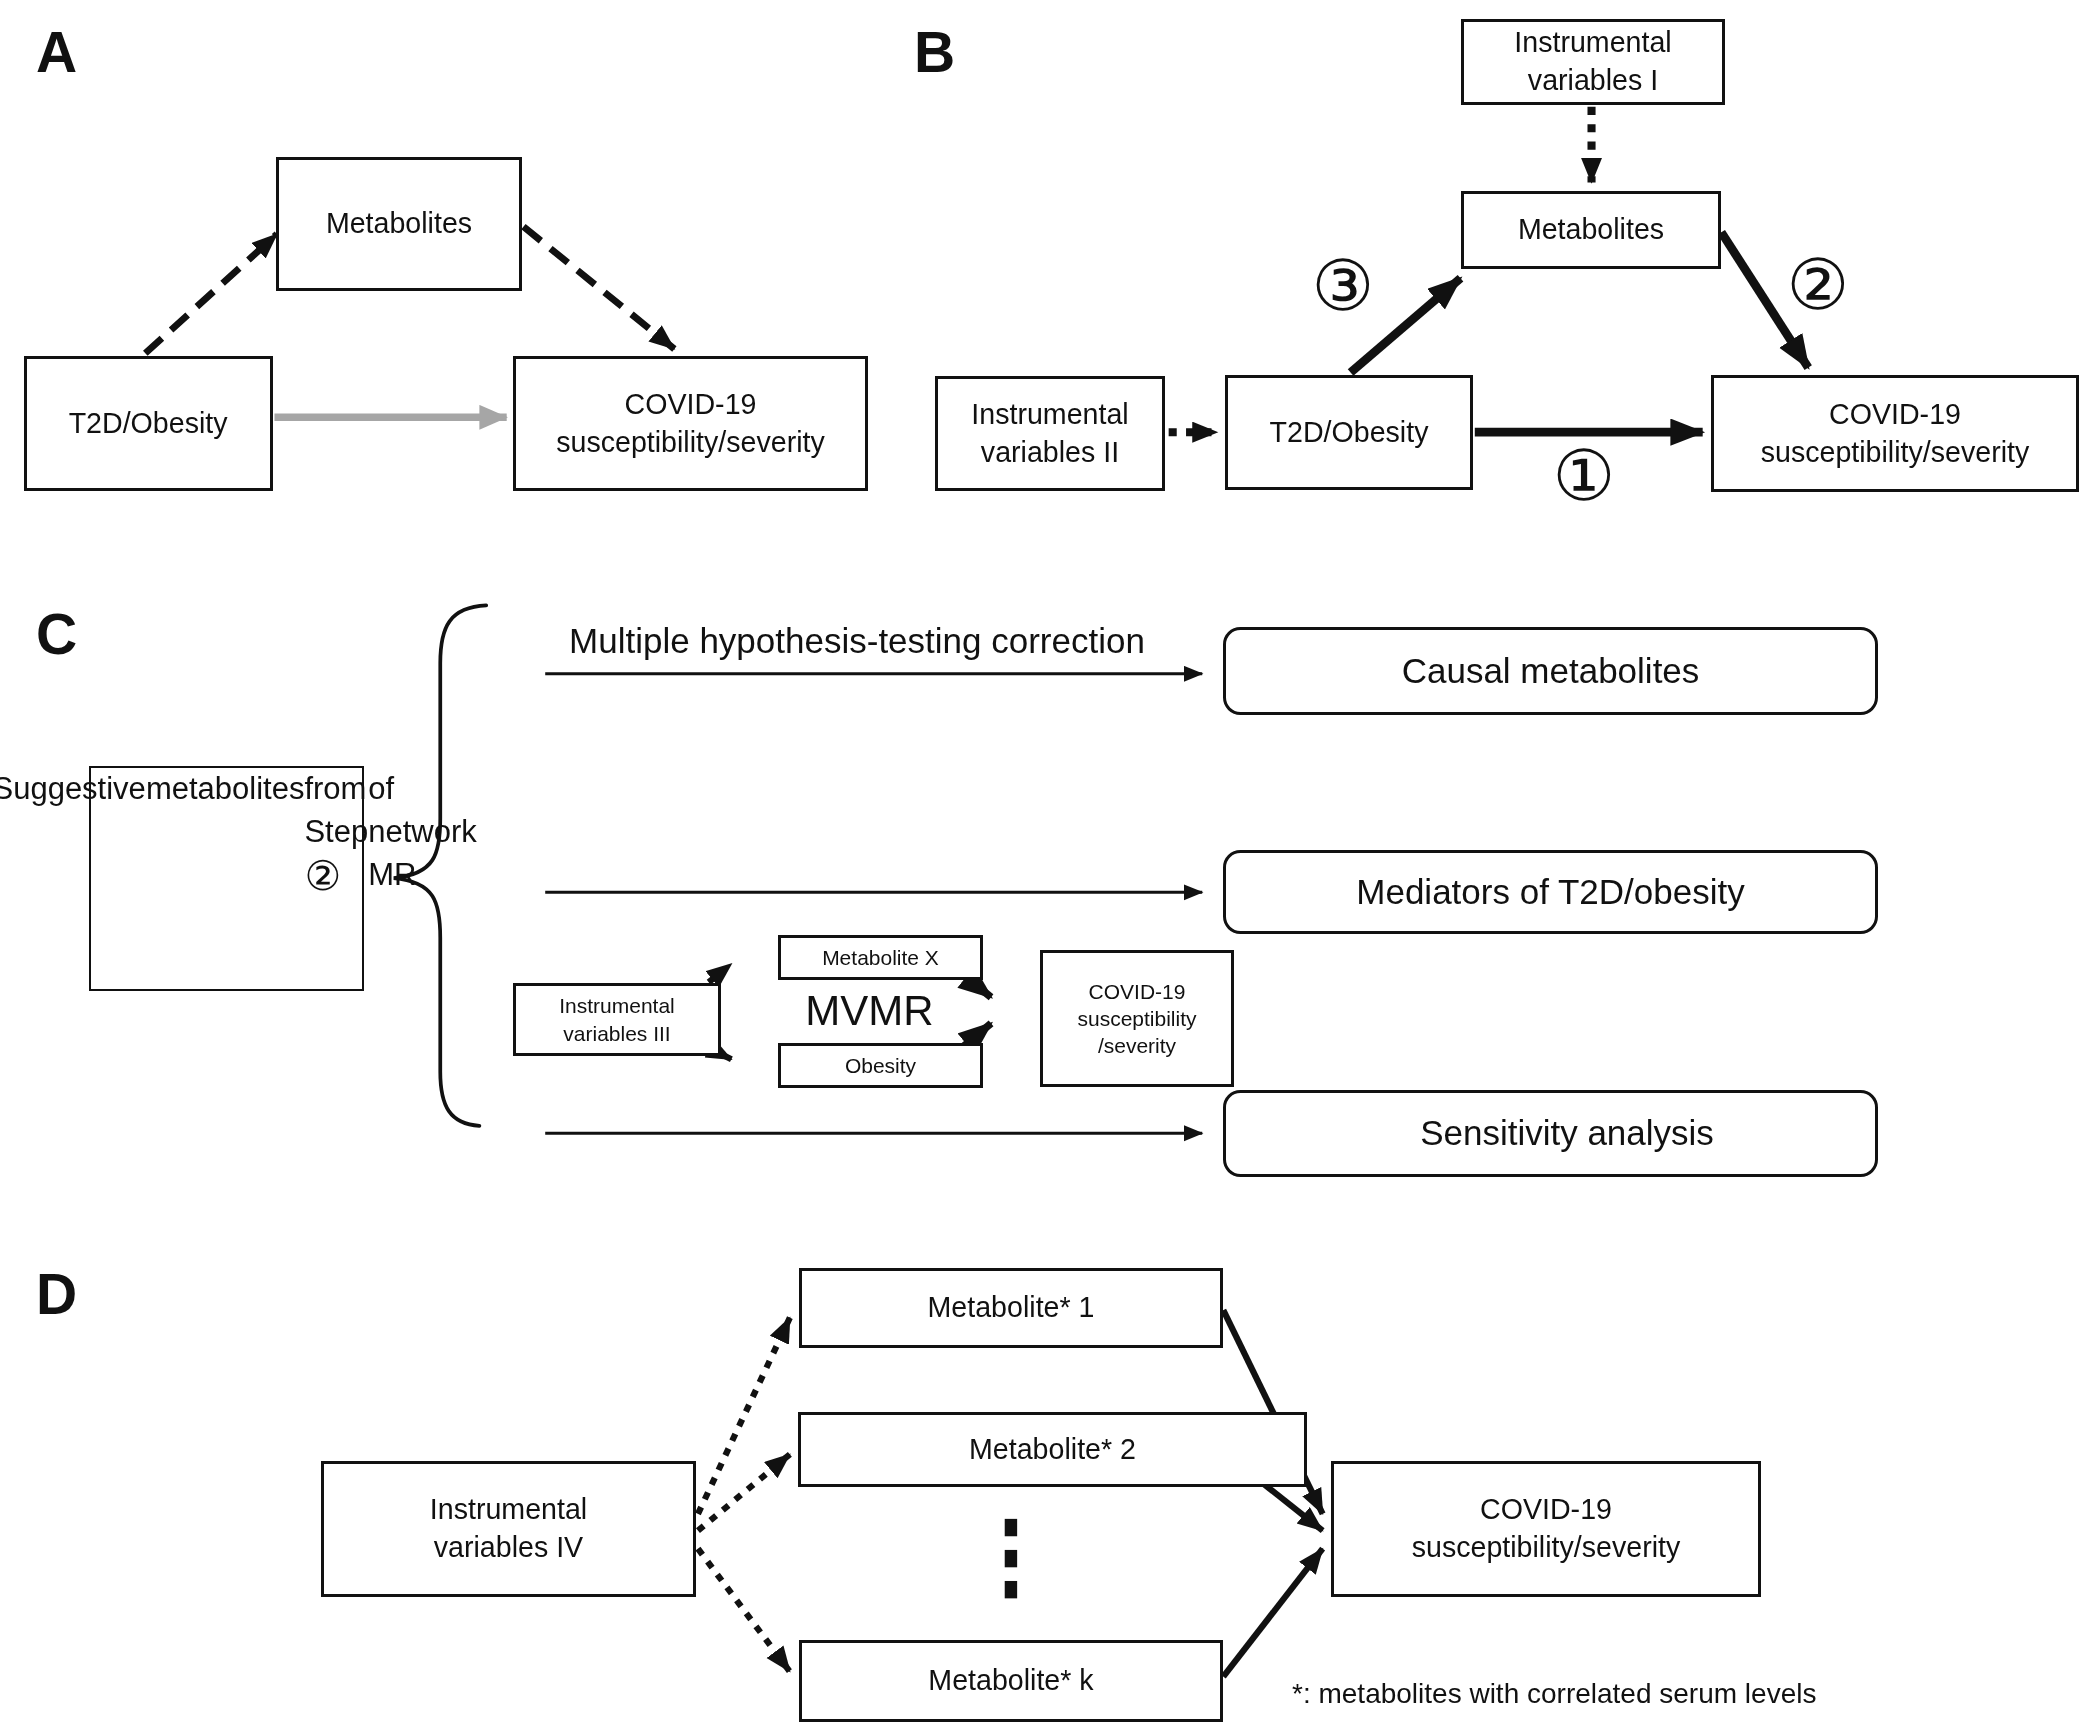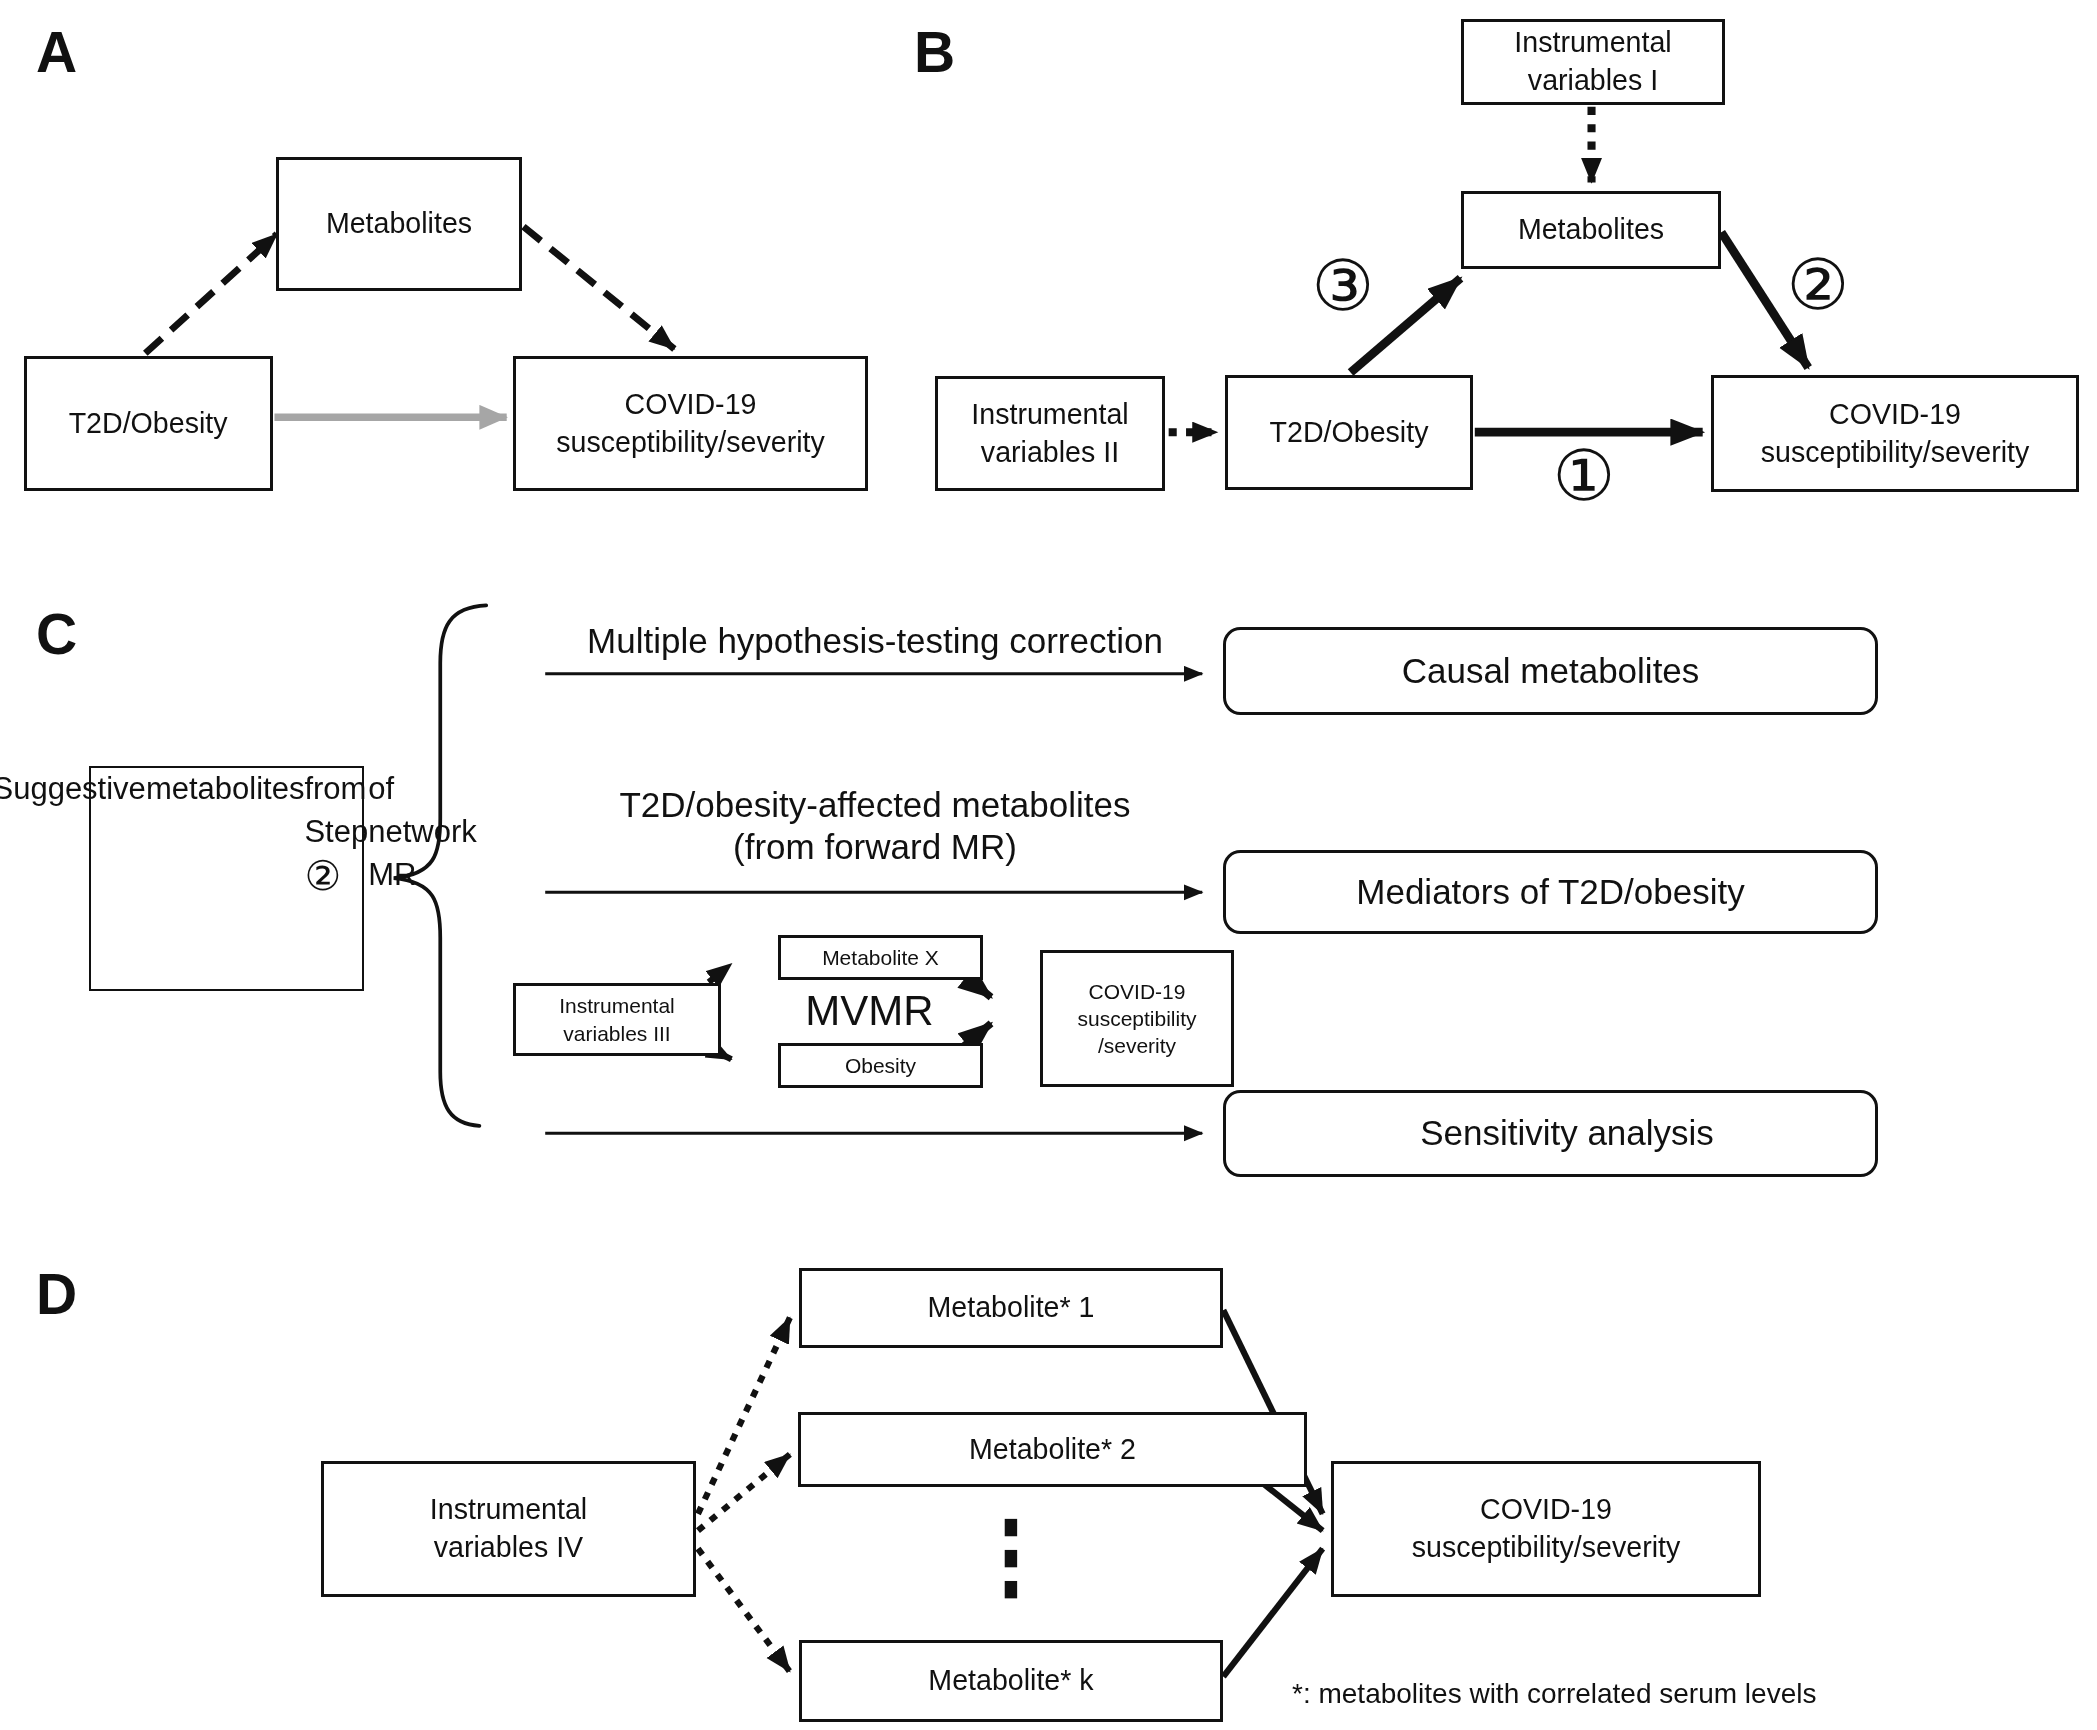--- a/index.html
+++ b/index.html
@@ -128,25 +128,23 @@
 
   <div class="plabel" style="left:36px;top:606px;">C</div>
 
   <div class="sugg" style="left:89px;top:766px;width:275px;height:225px;">
     <span class="ln">Suggestive</span>
     <span class="ln">metabolites</span>
     <span class="ln"><span>from Step </span><span class="step-circle">②</span></span>
     <span class="ln">of network MR</span>
   </div>
 
-  <div class="hdr" style="left:545px;top:620px;width:660px;">Multiple hypothesis-testing correction</div>
+  <div class="hdr" style="left:527px;top:620px;width:660px;">Multiple hypothesis-testing correction</div>
   <div class="box round" style="left:1223px;top:627px;width:655px;height:88px;">Causal metabolites</div>
 
-  <div class="hdr" style="left:545px;top:784px;width:660px;">T2D/obesity-affected metabolites
-(from forward MR)</div>
   <div class="box round" style="left:1223px;top:850px;width:655px;height:84px;">Mediators of T2D/obesity</div>
 
   <div class="box small" style="left:474px;top:983px;width:208px;height:73px;">Instrumental
 variables III</div>
   <div class="box small" style="left:739px;top:935px;width:205px;height:45px;">Metabolite X</div>
   <div class="box small" style="left:739px;top:1043px;width:205px;height:45px;">Obesity</div>
   <div class="mvmr" style="left:770px;top:990px;width:199px;">MVMR</div>
   <div class="box small" style="left:1001px;top:950px;width:194px;height:137px;">COVID-19
 susceptibility
 /severity</div>

